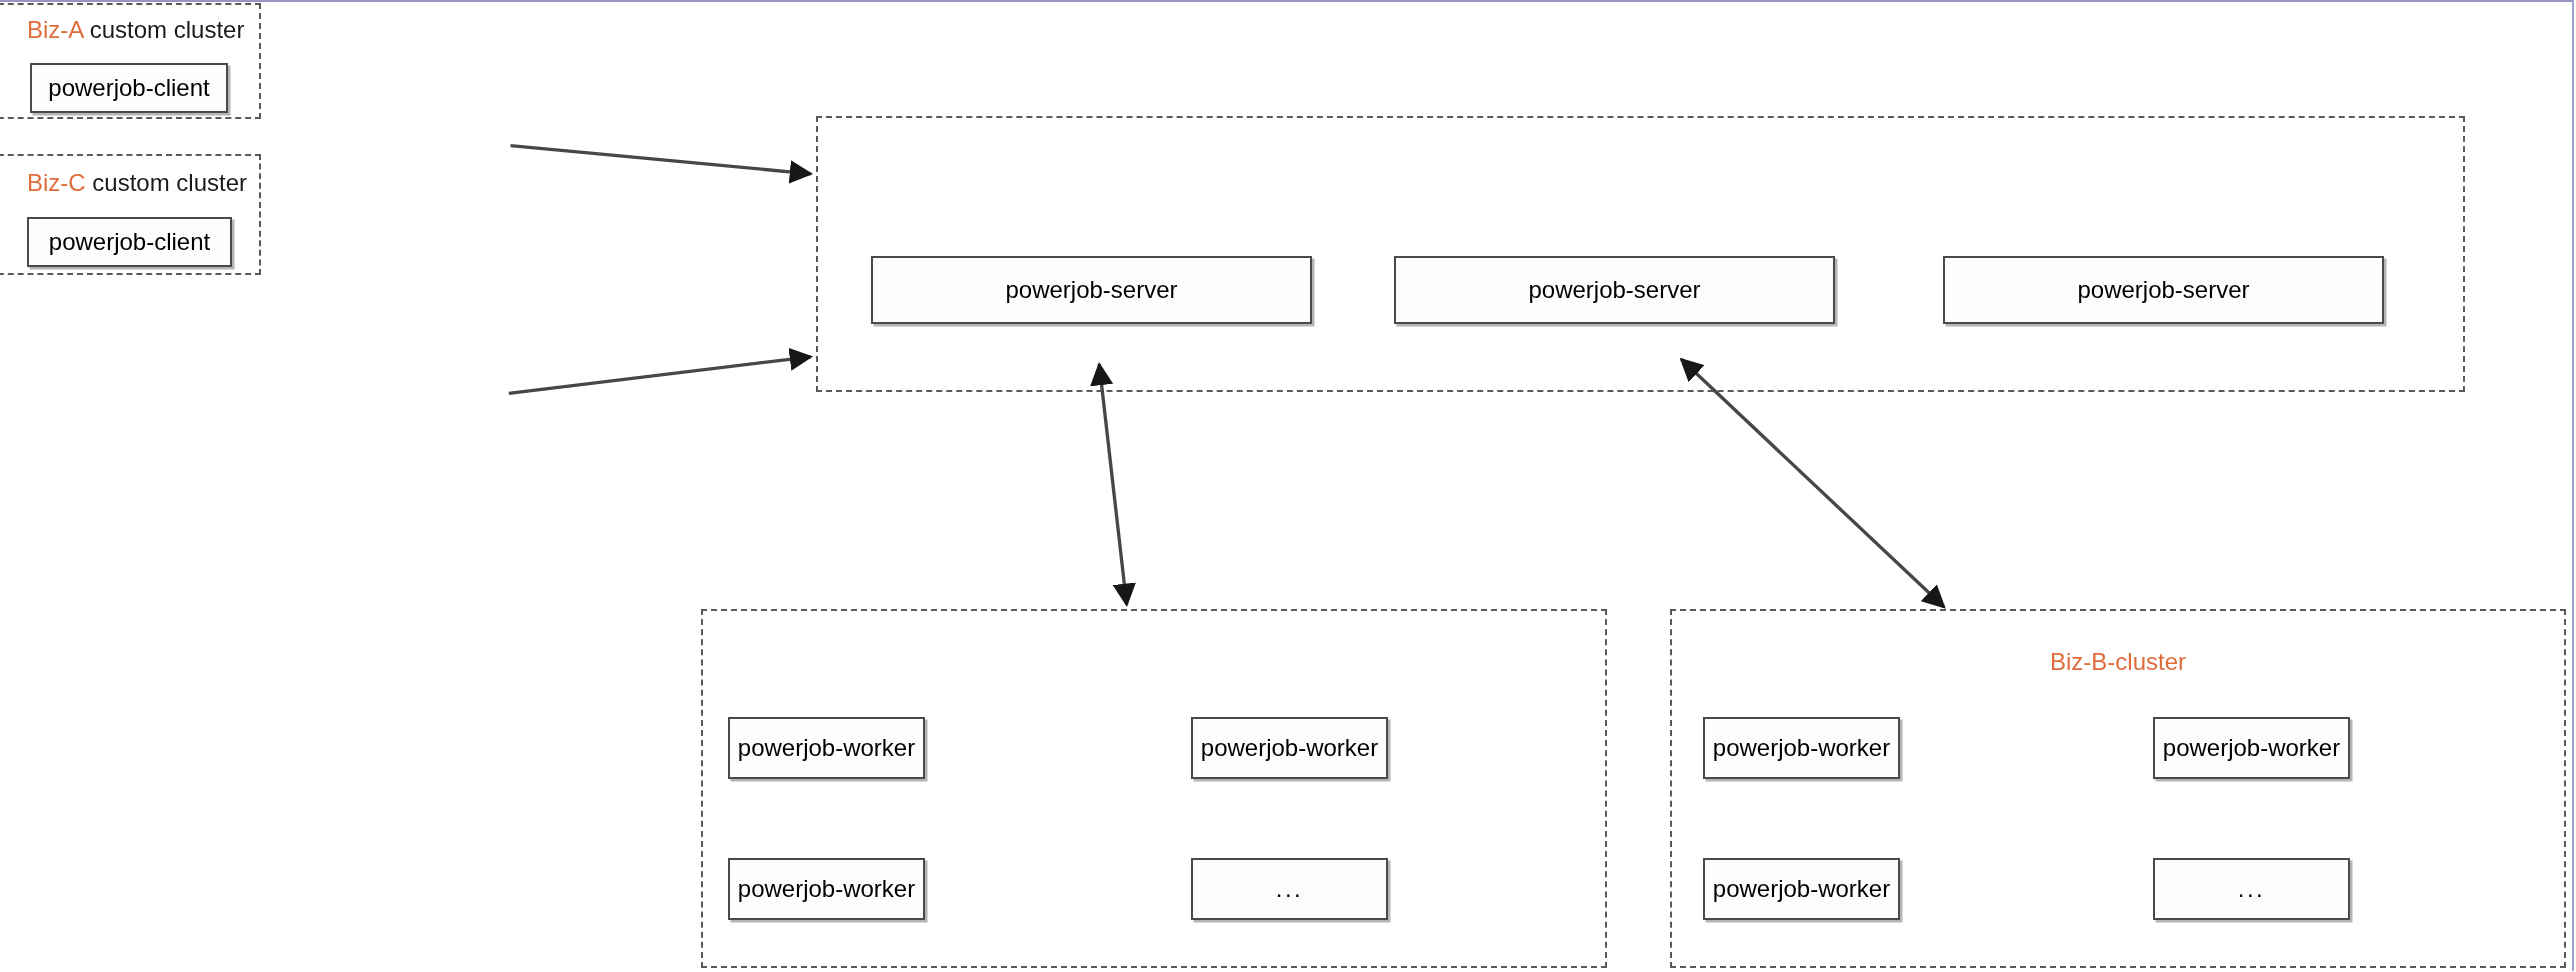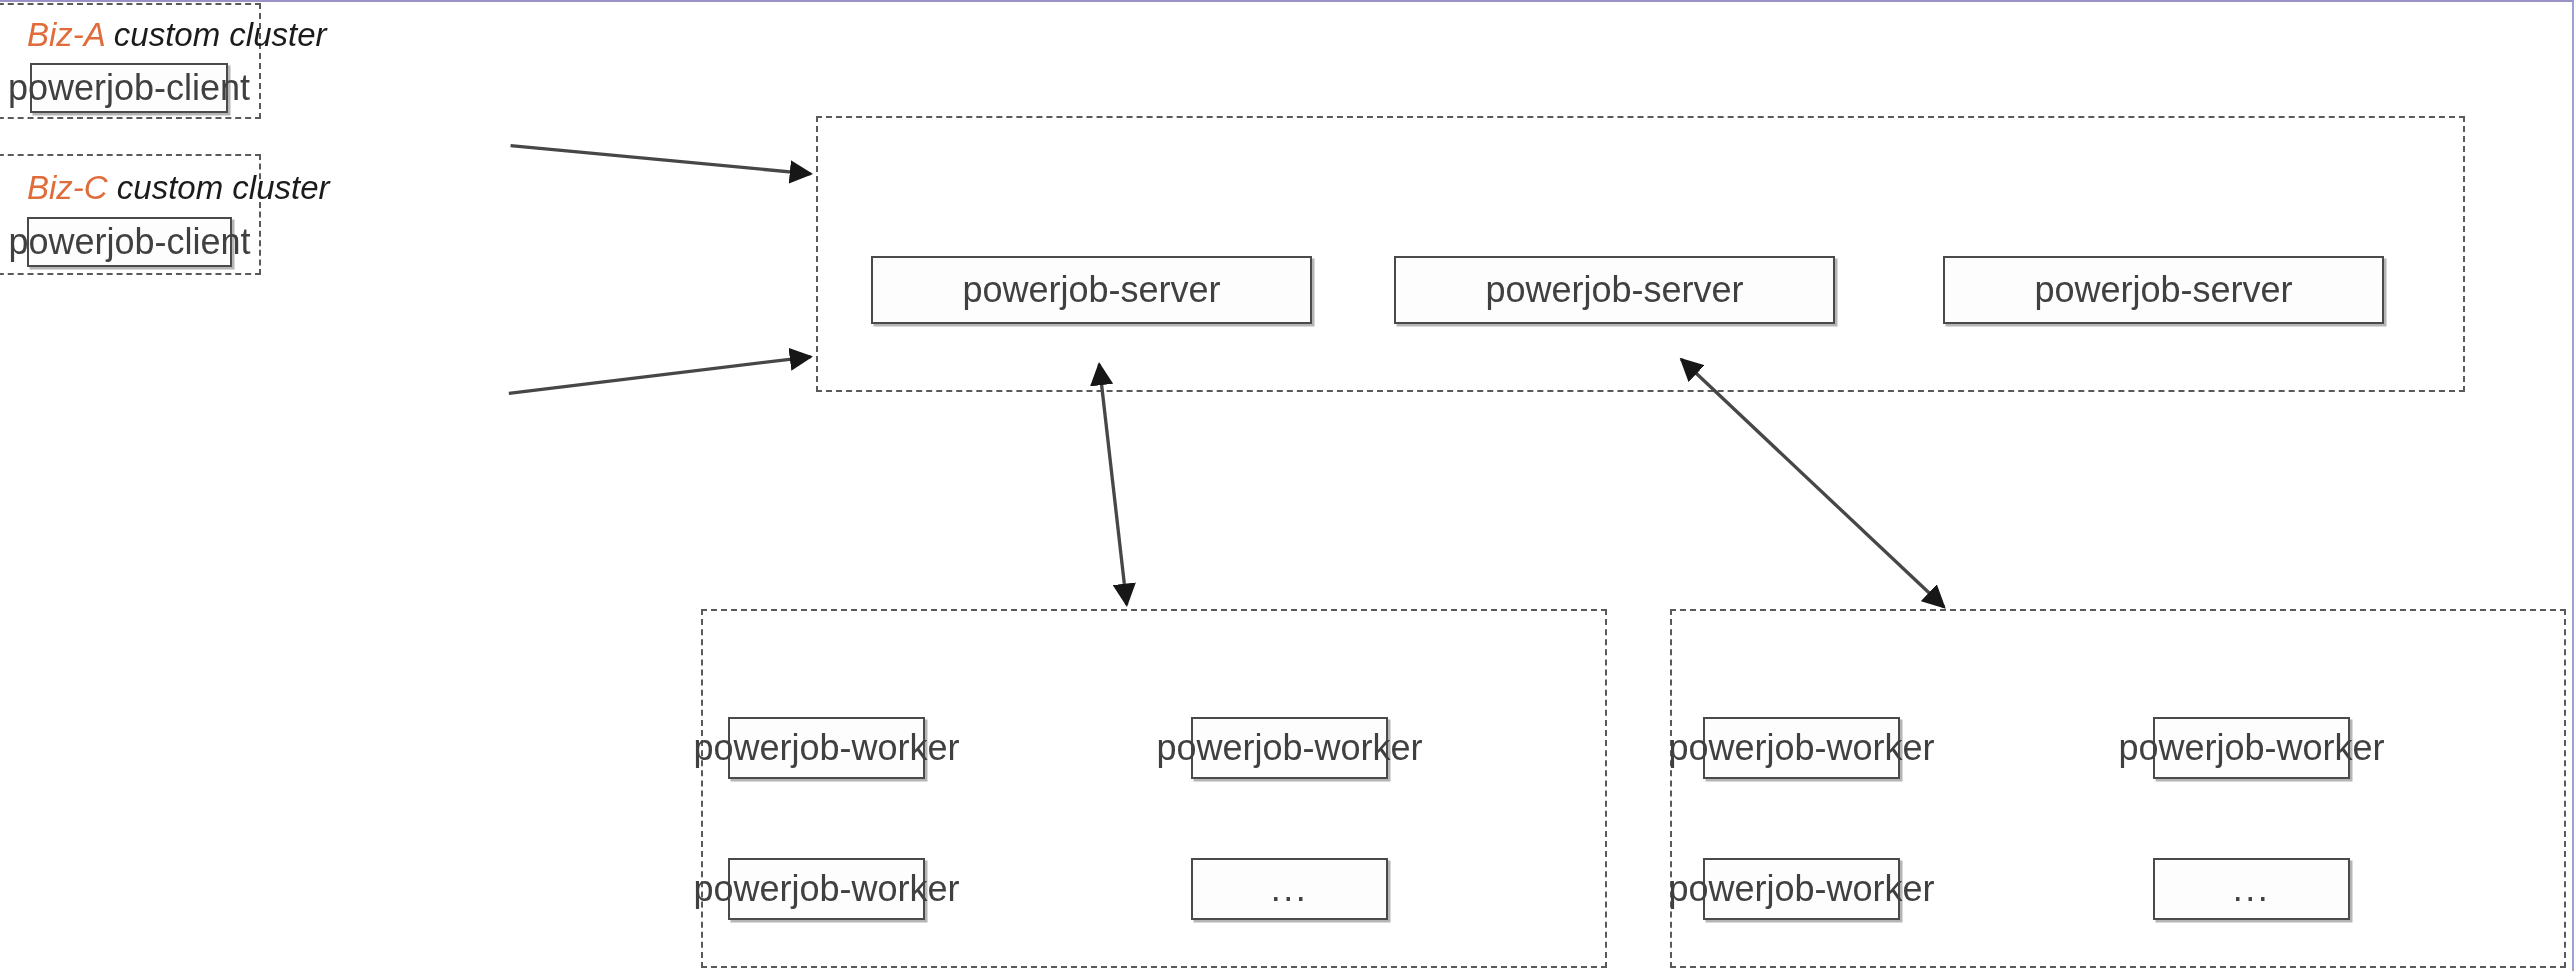--- a/index.html
+++ b/index.html
@@ -45,37 +45,36 @@
     position: absolute;
     box-sizing: border-box;
     border: 2.5px solid #4a4a4a;
     background: #fdfdfd;
     box-shadow: 2.5px 2.5px 0 0 rgba(120,120,120,0.55);
     display: flex;
     align-items: center;
     justify-content: center;
   }
   .node-label {
-    font-size: 36px;
-    color: #404040;
+    font-size: 24px;
+    color: #000000;
     line-height: 1;
     white-space: nowrap;
   }
   .node-label.ellipsis {
     letter-spacing: 2.5px;
   }
 
   
   .cluster-title {
     position: absolute;
-    font-size: 33px;
+    font-size: 24px;
     color: #1b1b1b;
     white-space: nowrap;
     line-height: 1;
-    font-style: italic;
   }
   .cluster-title.centered {
     text-align: center;
   }
   .accent {
     color: #e06c3c;
   }
   .accent-title {
     color: #e06c3c;
   }
@@ -137,20 +136,21 @@
   </div>
   <div class="node" style="left:728px; top:858px; width:197px; height:62px;">
     <span class="node-label">powerjob-worker</span>
   </div>
   <div class="node" style="left:1191px; top:858px; width:197px; height:62px;">
     <span class="node-label ellipsis">...</span>
   </div>
 
   <div class="cluster" style="left:1670px; top:609px; width:896px; height:359px;">
   </div>
+  <div class="cluster-title centered accent-title" style="left:1670px; top:650px; width:896px;">Biz-B-cluster</div>
   <div class="node" style="left:1703px; top:717px; width:197px; height:62px;">
     <span class="node-label">powerjob-worker</span>
   </div>
   <div class="node" style="left:2153px; top:717px; width:197px; height:62px;">
     <span class="node-label">powerjob-worker</span>
   </div>
   <div class="node" style="left:1703px; top:858px; width:197px; height:62px;">
     <span class="node-label">powerjob-worker</span>
   </div>
   <div class="node" style="left:2153px; top:858px; width:197px; height:62px;">

